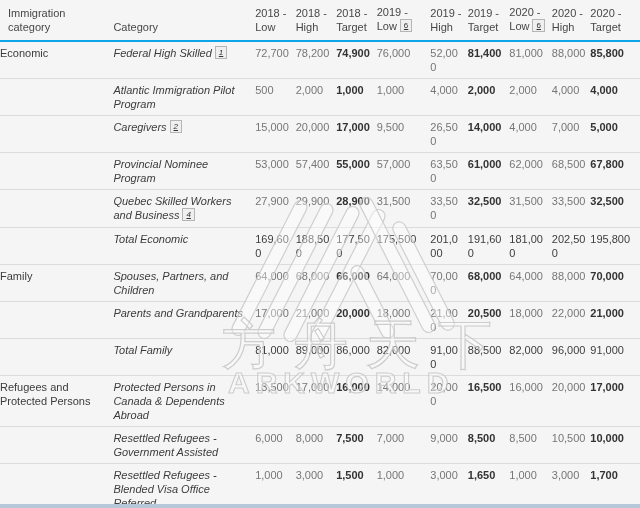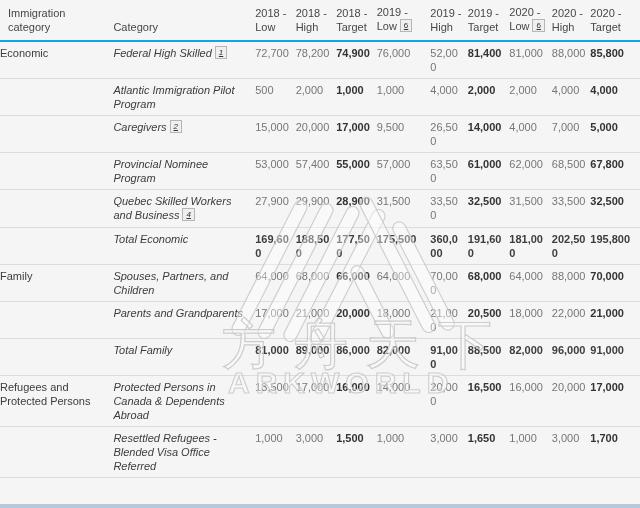--- a/index.html
+++ b/index.html
@@ -28,21 +28,21 @@
     vertical-align:bottom;border-bottom:2px solid #0ea5e9;
     padding-top:5px;padding-bottom:6px;color:#474747;
   }
   .hdr-lines{white-space:pre-line;}
   tbody td{border-bottom:1px solid #dcdcdc;}
   td.group-cell{padding-left:0;color:#3c3c3c;}
   th.first{padding-left:8px;}
   td.cat-cell{color:#3c3c3c;font-style:italic;}
   td.num{color:#767676;}
   td.num.target{color:#333;font-weight:bold;}
-  tr.total td.num{color:#3d3d3d;font-weight:bold;margin-top:36px;}
+  tr.total td.num{color:#3d3d3d;font-weight:normal;margin-top:36px;}
   a.fn{
     display:inline-block;border:1px solid #b5b5b5;background:#efefef;
     font-size:8px;line-height:9px;padding:1px 3px;margin-left:3px;
     text-decoration:underline;color:#333;position:relative;top:-2px;
     cursor:pointer;
   }
   .watermark{
     position:absolute;left:0;top:0;width:512px;height:508px;
     pointer-events:none;z-index:5;
   }
@@ -160,21 +160,21 @@
           <td class="num">33,500</td>
           <td class="num target">32,500</td>
         </tr>
         <tr class="total">
           <td class="group-cell"></td>
           <td class="cat-cell">Total Economic</td>
           <td class="num">169,600</td>
           <td class="num">188,500</td>
           <td class="num target">177,500</td>
           <td class="num">175,500</td>
-          <td class="num">360,000</td>
+          <td class="num">201,000</td>
           <td class="num target">191,600</td>
           <td class="num">181,000</td>
           <td class="num">202,500</td>
           <td class="num target">195,800</td>
         </tr>
         <tr>
           <td class="group-cell">Family</td>
           <td class="cat-cell">Spouses, Partners, and Children</td>
           <td class="num">64,000</td>
           <td class="num">68,000</td>
@@ -217,20 +217,33 @@
           <td class="cat-cell">Protected Persons in Canada &amp; Dependents Abroad</td>
           <td class="num">13,500</td>
           <td class="num">17,000</td>
           <td class="num target">16,000</td>
           <td class="num">14,000</td>
           <td class="num">20,000</td>
           <td class="num target">16,500</td>
           <td class="num">16,000</td>
           <td class="num">20,000</td>
           <td class="num target">17,000</td>
+        </tr>
+        <tr>
+          <td class="group-cell"></td>
+          <td class="cat-cell">Resettled Refugees - Government Assisted</td>
+          <td class="num">6,000</td>
+          <td class="num">8,000</td>
+          <td class="num target">7,500</td>
+          <td class="num">7,000</td>
+          <td class="num">9,000</td>
+          <td class="num target">8,500</td>
+          <td class="num">8,500</td>
+          <td class="num">10,500</td>
+          <td class="num target">10,000</td>
         </tr>
         <tr>
           <td class="group-cell"></td>
           <td class="cat-cell">Resettled Refugees - Blended Visa Office Referred</td>
           <td class="num">1,000</td>
           <td class="num">3,000</td>
           <td class="num target">1,500</td>
           <td class="num">1,000</td>
           <td class="num">3,000</td>
           <td class="num target">1,650</td>

